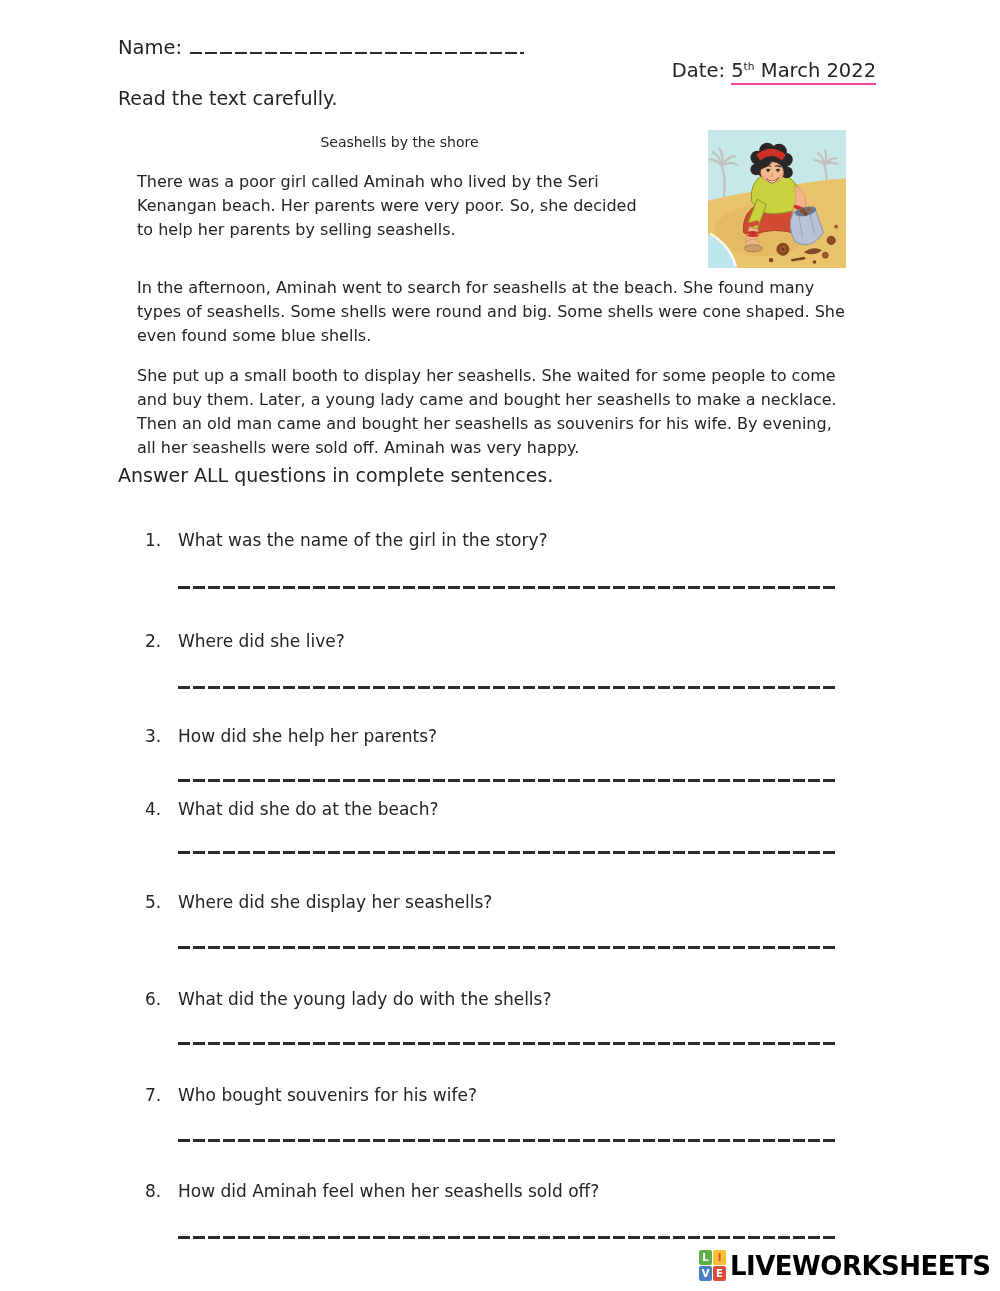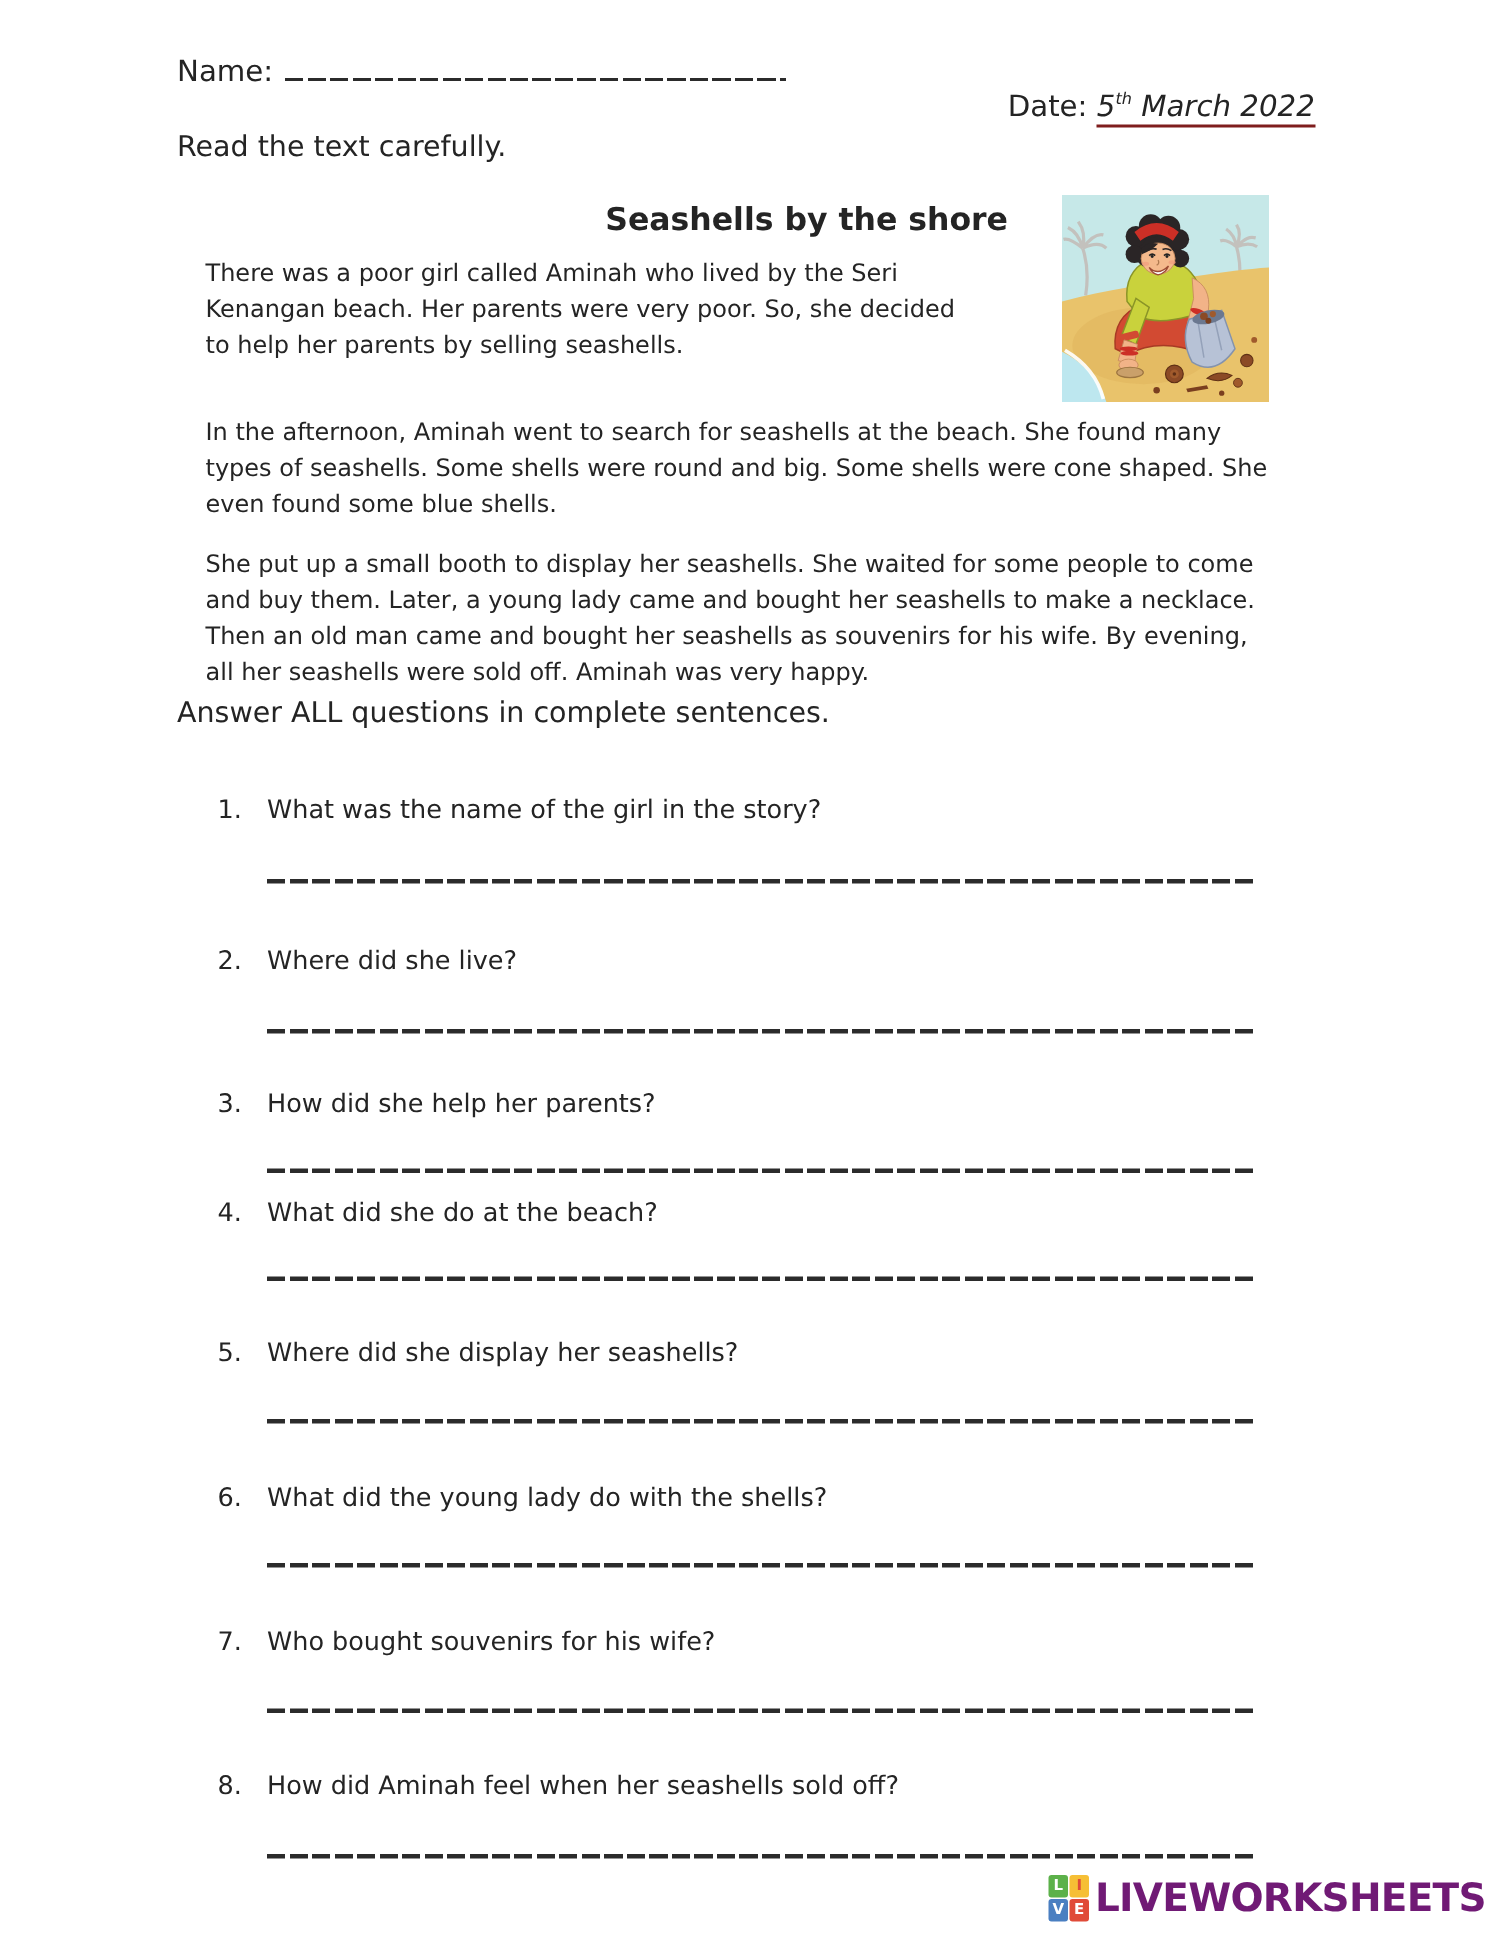--- a/index.html
+++ b/index.html
@@ -10,29 +10,29 @@
     border-radius:18px;
   }
   
   .name-row{position:absolute;left:118px;top:36px;font-size:19.5px;}
   .fill-line{
     display:inline-block;width:334px;height:18px;margin-left:8px;vertical-align:baseline;
     background-image:repeating-linear-gradient(90deg,#2b2b2b 0 12px,transparent 12px 15px);
     background-repeat:no-repeat;background-position:0 100%;background-size:100% 2.5px;
   }
   .date-row{position:absolute;left:647px;top:36px;font-size:19.5px;white-space:pre;}
-  .date-value{border-bottom:2px solid #7f1d1d;padding-bottom:1px;white-space:pre;font-style:italic;}
+  .date-value{border-bottom:2px solid #ec4899;padding-bottom:1px;white-space:pre;}
   .date-value sup{font-size:0.55em;}
   
   .instr{position:absolute;left:118px;font-weight:normal;font-size:19px;}
   .instr.read{top:87px;}
   .instr.answer{top:464px;}
   
-  .story-title{position:absolute;left:127px;top:134px;width:545px;text-align:right;
-    font-weight:bold;font-size:21px;}
+  .story-title{position:absolute;left:127px;top:134px;width:545px;text-align:center;
+    font-weight:normal;font-size:14px;}
   .para{position:absolute;left:137px;font-size:16px;line-height:24px;white-space:pre;}
   .p1{top:170px;}
   .p2{top:276px;}
   .p3{top:364px;}
   .illustration{position:absolute;left:708px;top:130px;width:138px;height:138px;}
   
   .q{position:absolute;left:145px;font-size:17px;display:flex;}
   .q .num{width:33px;flex:0 0 33px;}
   .q1{top:530px;}.q2{top:631px;}.q3{top:726px;}.q4{top:799px;}
   .q5{top:892px;}.q6{top:989px;}.q7{top:1085px;}.q8{top:1181px;}
@@ -40,21 +40,21 @@
     position:absolute;left:178px;width:658px;height:3px;
     background:repeating-linear-gradient(90deg,#2b2b2b 0 12px,transparent 12px 15px);
   }
   .a1{top:586px;}.a2{top:686px;}.a3{top:779px;}.a4{top:851px;}
   .a5{top:946px;}.a6{top:1042px;}.a7{top:1139px;}.a8{top:1236px;}
   
   .logo{position:absolute;left:699px;top:1250px;display:flex;align-items:center;}
   .tiles{display:grid;grid-template-columns:13px 13px;grid-auto-rows:15px;gap:1px;margin-right:4px;}
   .tile{display:flex;align-items:center;justify-content:center;
     font-size:10px;font-weight:bold;border-radius:2px;line-height:1;}
-  .logo-text{font-size:26px;font-weight:bold;color:#701a75;letter-spacing:-0.5px;}
+  .logo-text{font-size:26px;font-weight:bold;color:#000000;letter-spacing:-0.5px;}
 </style>
 </head>
 <body>
 
 <div class="page">
 
   <div class="name-row">
     <span>Name:</span><span class="fill-line"></span>
   </div>
   <div class="date-row">

